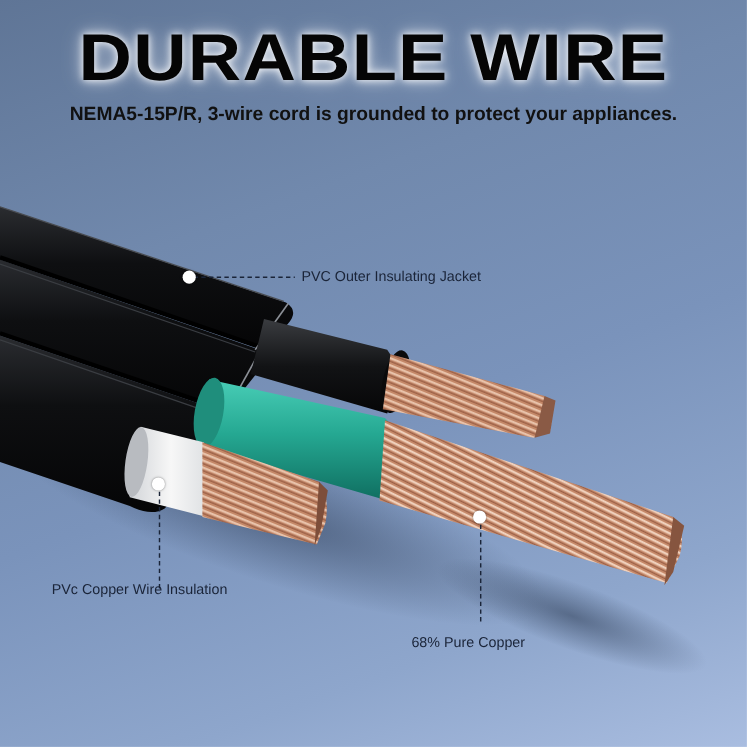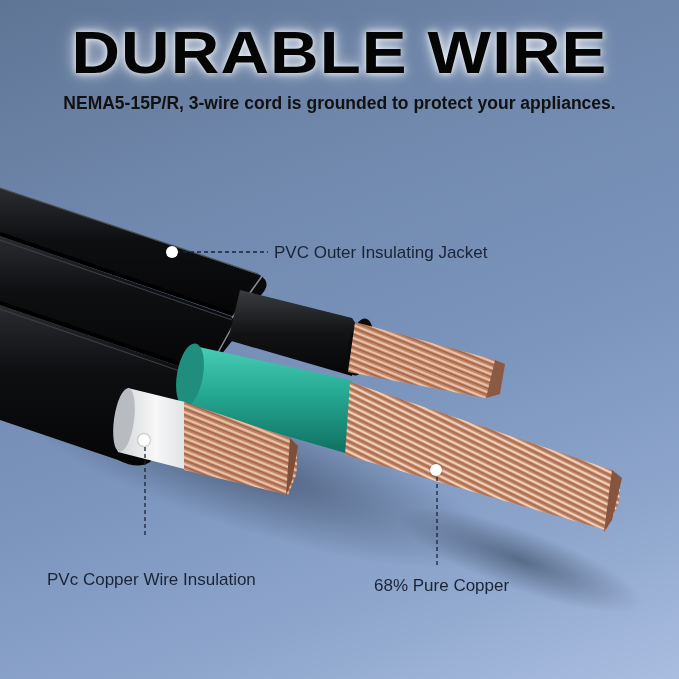--- a/index.html
+++ b/index.html
@@ -25,26 +25,26 @@
       position: absolute; left: 0; top: 93px; width: 679px;
       text-align: center;
       font-family: "Liberation Sans", sans-serif;
       font-weight: bold;
       font-size: 17.5px;
       color: #111;
     }
     .callout-label {
       position: absolute;
       font-family: "Liberation Sans", sans-serif;
-      font-size: 17px;
+      font-size: 13px;
       color: #1a2438;
       white-space: nowrap;
     }
     #label-jacket { left: 274px; top: 243px; }
-    #label-insulation { left: 47px; top: 570px; text-align: right; }
+    #label-insulation { left: 47px; top: 528px; text-align: right; }
     #label-copper { left: 374px; top: 576px; }
     svg.art { position: absolute; left: 0; top: 0; }
     .dot { position: absolute; width: 12px; height: 12px; border-radius: 50%; background: #fff; box-shadow: 0 0 2px rgba(0,0,0,0.5); }
   </style>
 </head>
 <body>
 
 <div class="stage">
 
   <svg class="art" width="679" height="679" viewBox="0 0 679 679">

